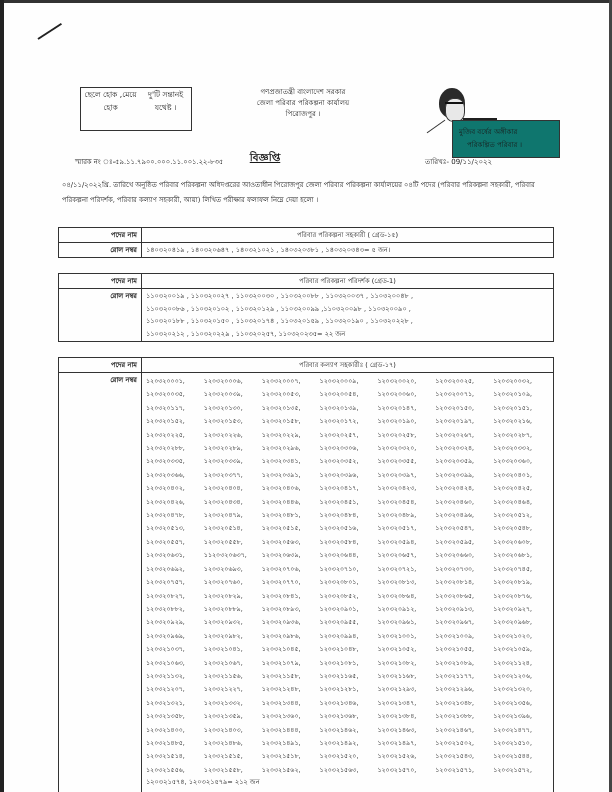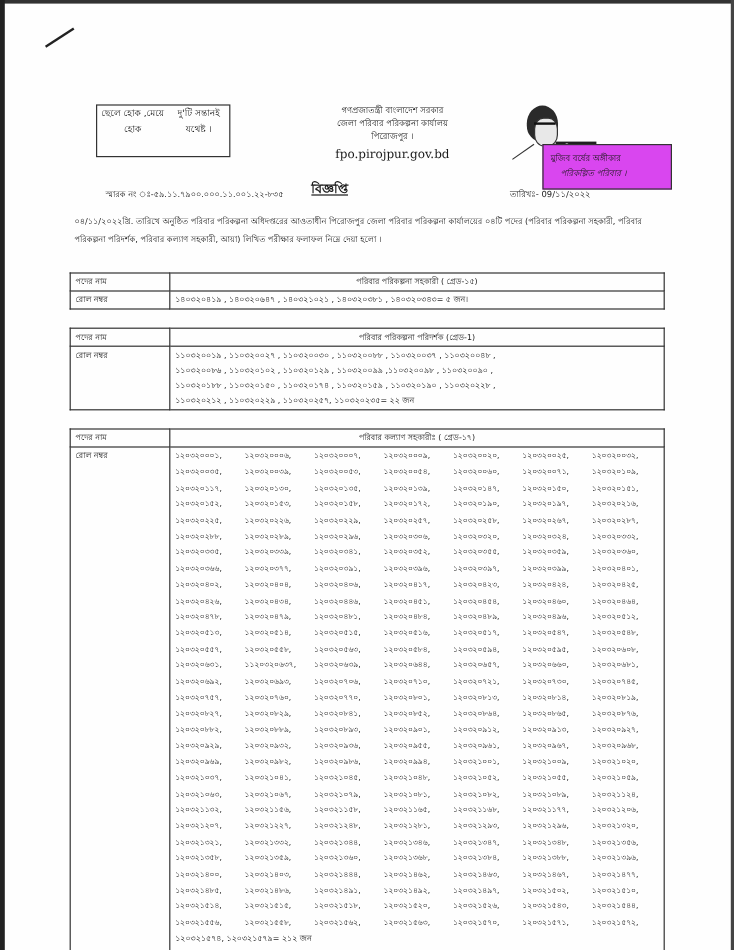--- a/index.html
+++ b/index.html
@@ -2,38 +2,38 @@
 <html><head>
 <meta charset="utf-8">
 <style>
   html,body{margin:0;padding:0;}
   body{width:612px;height:792px;background:#fefefe;position:relative;overflow:hidden;font-family:"DejaVu Sans",sans-serif;color:#1a1a1a;}
   .page-edge-left{position:absolute;left:0;top:0;width:4px;height:792px;background:#222;}
   .page-edge-top{position:absolute;left:0;top:0;width:612px;height:3px;background:#333;}
   .page-edge-right{position:absolute;right:0;top:0;width:3px;height:792px;background:#444;}
   .pen-mark{position:absolute;left:38px;top:38px;width:28px;height:2px;background:#222;transform:rotate(-33deg);transform-origin:left center;}
   .slogan-left{position:absolute;left:80px;top:87px;width:110px;height:42px;border:1px solid #333;font-size:7.5px;line-height:13px;text-align:center;display:flex;justify-content:center;}
-  .header-center{position:absolute;left:252px;top:87px;width:150px;text-align:center;font-size:7px;line-height:11px;}
+  .header-center{position:absolute;left:228px;top:87px;width:150px;text-align:center;font-size:7px;line-height:11px;}
   .header-center .web{font-family:"DejaVu Serif",serif;font-size:10px;line-height:16px;margin-top:2px;}
   .logo-area{position:absolute;left:435px;top:88px;width:60px;height:42px;}
   .logo-head{position:absolute;left:4px;top:0;width:26px;height:30px;border-radius:50% 50% 45% 45%;background:#2a2a2a;}
   .logo-face{position:absolute;left:10px;top:10px;width:18px;height:22px;border-radius:40%;background:#e8e8e8;border:1px solid #333;}
   .logo-glasses{position:absolute;left:10px;top:14px;width:18px;height:4px;border-top:2px solid #111;}
   .logo-badge{position:absolute;left:28px;top:30px;width:34px;height:12px;background:#1f1f1f;color:#fff;font-size:6px;line-height:12px;text-align:center;}
   .logo-line{position:absolute;left:-10px;top:38px;width:22px;height:1px;background:#333;transform:rotate(-35deg);}
-  .slogan-right{position:absolute;left:452px;top:120px;width:108px;height:38px;border:1px solid #333;font-size:7px;line-height:13px;padding-left:6px;box-sizing:border-box;display:flex;flex-direction:column;justify-content:center;background:#d946ef;}
-  .slogan-right .l2{padding-left:8px;font-style:italic;}
+  .slogan-right{position:absolute;left:452px;top:120px;width:108px;height:38px;border:1px solid #333;font-size:7px;line-height:13px;padding-left:6px;box-sizing:border-box;display:flex;flex-direction:column;justify-content:center;background:#0f766e;}
+  .slogan-right .l2{padding-left:8px;}
   .memo-row{position:absolute;top:156px;font-size:6.8px;}
-  .memo-no{left:75px;margin-left:13px;}
-  .notice-title{position:absolute;left:240px;top:150px;width:50px;text-align:right;font-size:10.5px;text-decoration:underline;font-weight:bold;}
+  .memo-no{left:75px;}
+  .notice-title{position:absolute;left:240px;top:150px;width:50px;text-align:center;font-size:10.5px;text-decoration:underline;font-weight:bold;}
   .memo-date{left:425px;font-size:7px;}
   .intro{position:absolute;left:62px;top:178px;width:500px;font-size:6.8px;line-height:15px;}
   table.res{position:absolute;left:58px;border-collapse:collapse;font-size:6.6px;}
   table.res td{border:1px solid #333;padding:1px 4px;vertical-align:top;}
-  table.res td.lbl{width:74px;text-align:left;}
+  table.res td.lbl{width:74px;text-align:right;font-weight:bold;}
   table.res td.hdr{text-align:center;font-weight:normal;}
   .t1{top:227px;width:496px;}
   .t2{top:273px;width:496px;}
   .t3{top:357px;width:496px;}
   .t3 td.rolls{line-height:13.4px;letter-spacing:0;}
   .t2 td.rolls{line-height:12.5px;margin-top:25px;}
   .t3 .grid{display:grid;grid-template-columns:repeat(7,1fr);column-gap:2px;}
   .t3 .grid span{white-space:nowrap;font-size:6.3px;}
   .total{white-space:nowrap;}
   .sig-area{height:22px;position:relative;}
@@ -48,21 +48,20 @@
 
 <div class="slogan-left">
   <div>ছেলে হোক ,মেয়ে হোক</div>
   <div>দু'টি সন্তানই যথেষ্ট ।</div>
 </div>
 
 <div class="header-center">
   <div>গণপ্রজাতন্ত্রী বাংলাদেশ সরকার</div>
   <div>জেলা পরিবার পরিকল্পনা কার্যালয়</div>
   <div>পিরোজপুর ।</div>
-  <div class="web">fpo.pirojpur.gov.bd</div>
 </div>
 
 <div class="logo-area">
   <div class="logo-head"></div>
   <div class="logo-face"></div>
   <div class="logo-glasses"></div>
   <div class="logo-line"></div>
   <div class="logo-badge">মুজিব১০০</div>
 </div>
 

